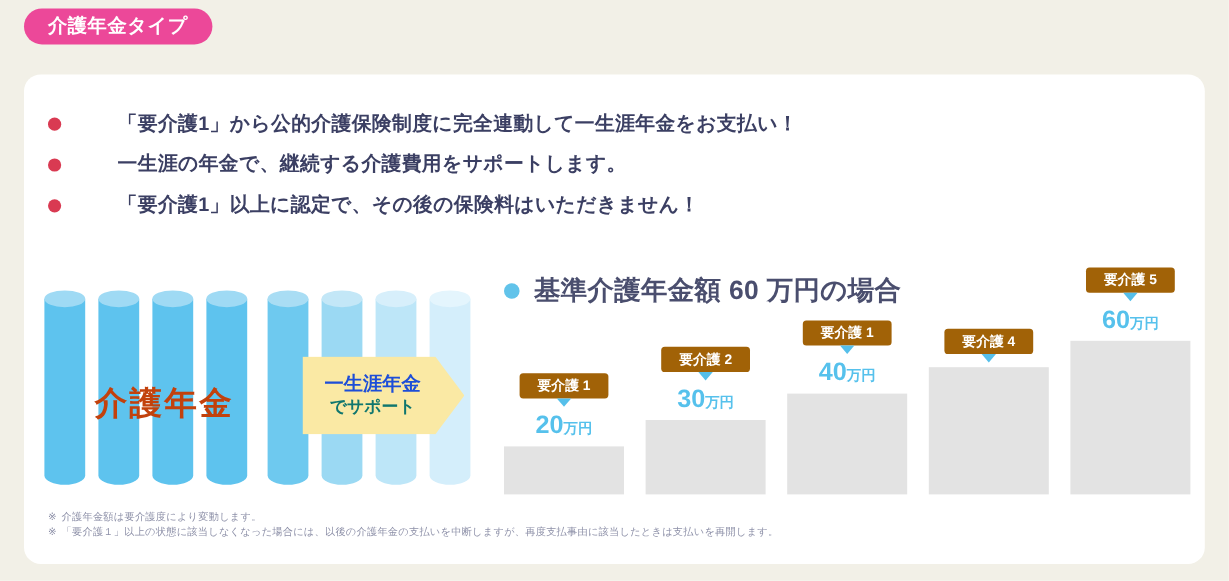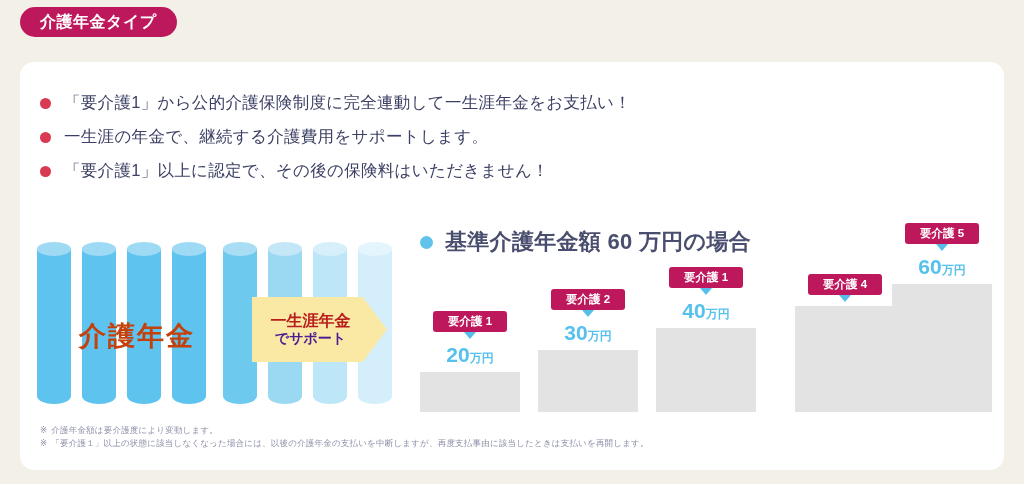--- a/index.html
+++ b/index.html
@@ -15,21 +15,21 @@
     position: relative;
   }
 
   
   #title-badge {
     position: absolute;
     left: 20px;
     top: 7px;
     height: 30px;
     padding: 0 20px;
-    background: #be185d;
+    background: #ec4899;
     border-radius: 16px;
     display: flex;
     align-items: center;
     justify-content: center;
   }
   #title-badge .txt {
     color: #ffffff;
     font-size: 16px;
     font-weight: bold;
     letter-spacing: 0.5px;
@@ -63,23 +63,24 @@
     width: 11px;
     height: 11px;
     border-radius: 50%;
     background: #d93a52;
     flex: 0 0 auto;
     margin-right: 13px;
   }
   .bullet-text {
     font-size: 16.5px;
     color: #3b3f63;
-    font-weight: normal;
+    font-weight: bold;
     white-space: nowrap;
     letter-spacing: 0.3px;
+    margin-left: 34px;
   }
 
   
   #cylinders {
     position: absolute;
     left: 17px;
     top: 180px;
     width: 380px;
     height: 175px;
   }
@@ -128,28 +129,28 @@
     display: flex;
     flex-direction: column;
     align-items: center;
     justify-content: center;
     padding-right: 18px;
     box-sizing: border-box;
   }
   #lifetime-banner .l1 {
     font-size: 16px;
     font-weight: bold;
-    color: #b91c1c;
+    color: #1d4ed8;
     line-height: 1.15;
     white-space: nowrap;
   }
   #lifetime-banner .l2 {
     font-size: 14px;
     font-weight: bold;
-    color: #4c1d95;
+    color: #0f766e;
     line-height: 1.2;
     white-space: nowrap;
   }
 
   
   #legend {
     position: absolute;
     left: 400px;
     top: 165px;
     display: flex;
@@ -180,21 +181,21 @@
   }
   .bar-col {
     position: absolute;
     bottom: 0;
     width: 100px;
   }
   .bar-badge {
     position: relative;
     width: 74px;
     margin: 0 auto 11px auto;
-    background: #be185d;
+    background: #a16207;
     border-radius: 3px;
     height: 21px;
     display: flex;
     align-items: center;
     justify-content: center;
   }
   .bar-badge .btxt {
     color: #ffffff;
     font-size: 11.5px;
     font-weight: bold;
@@ -335,21 +336,21 @@
     </div>
 
     <div class="bar-col" style="left:236px;">
       <div class="bar-badge">
         <span class="btxt">要介護 1</span>
       </div>
       <div class="bar-value"><span>40</span><span class="unit">万円</span></div>
       <div class="bar-rect" style="height:84px;"></div>
     </div>
 
-    <div class="bar-col" style="left:375px;">
+    <div class="bar-col" style="left:354px;">
       <div class="bar-badge">
         <span class="btxt">要介護 4</span>
       </div>
       <div class="bar-rect" style="height:106px;"></div>
     </div>
 
     <div class="bar-col" style="left:472px;">
       <div class="bar-badge">
         <span class="btxt">要介護 5</span>
       </div>

